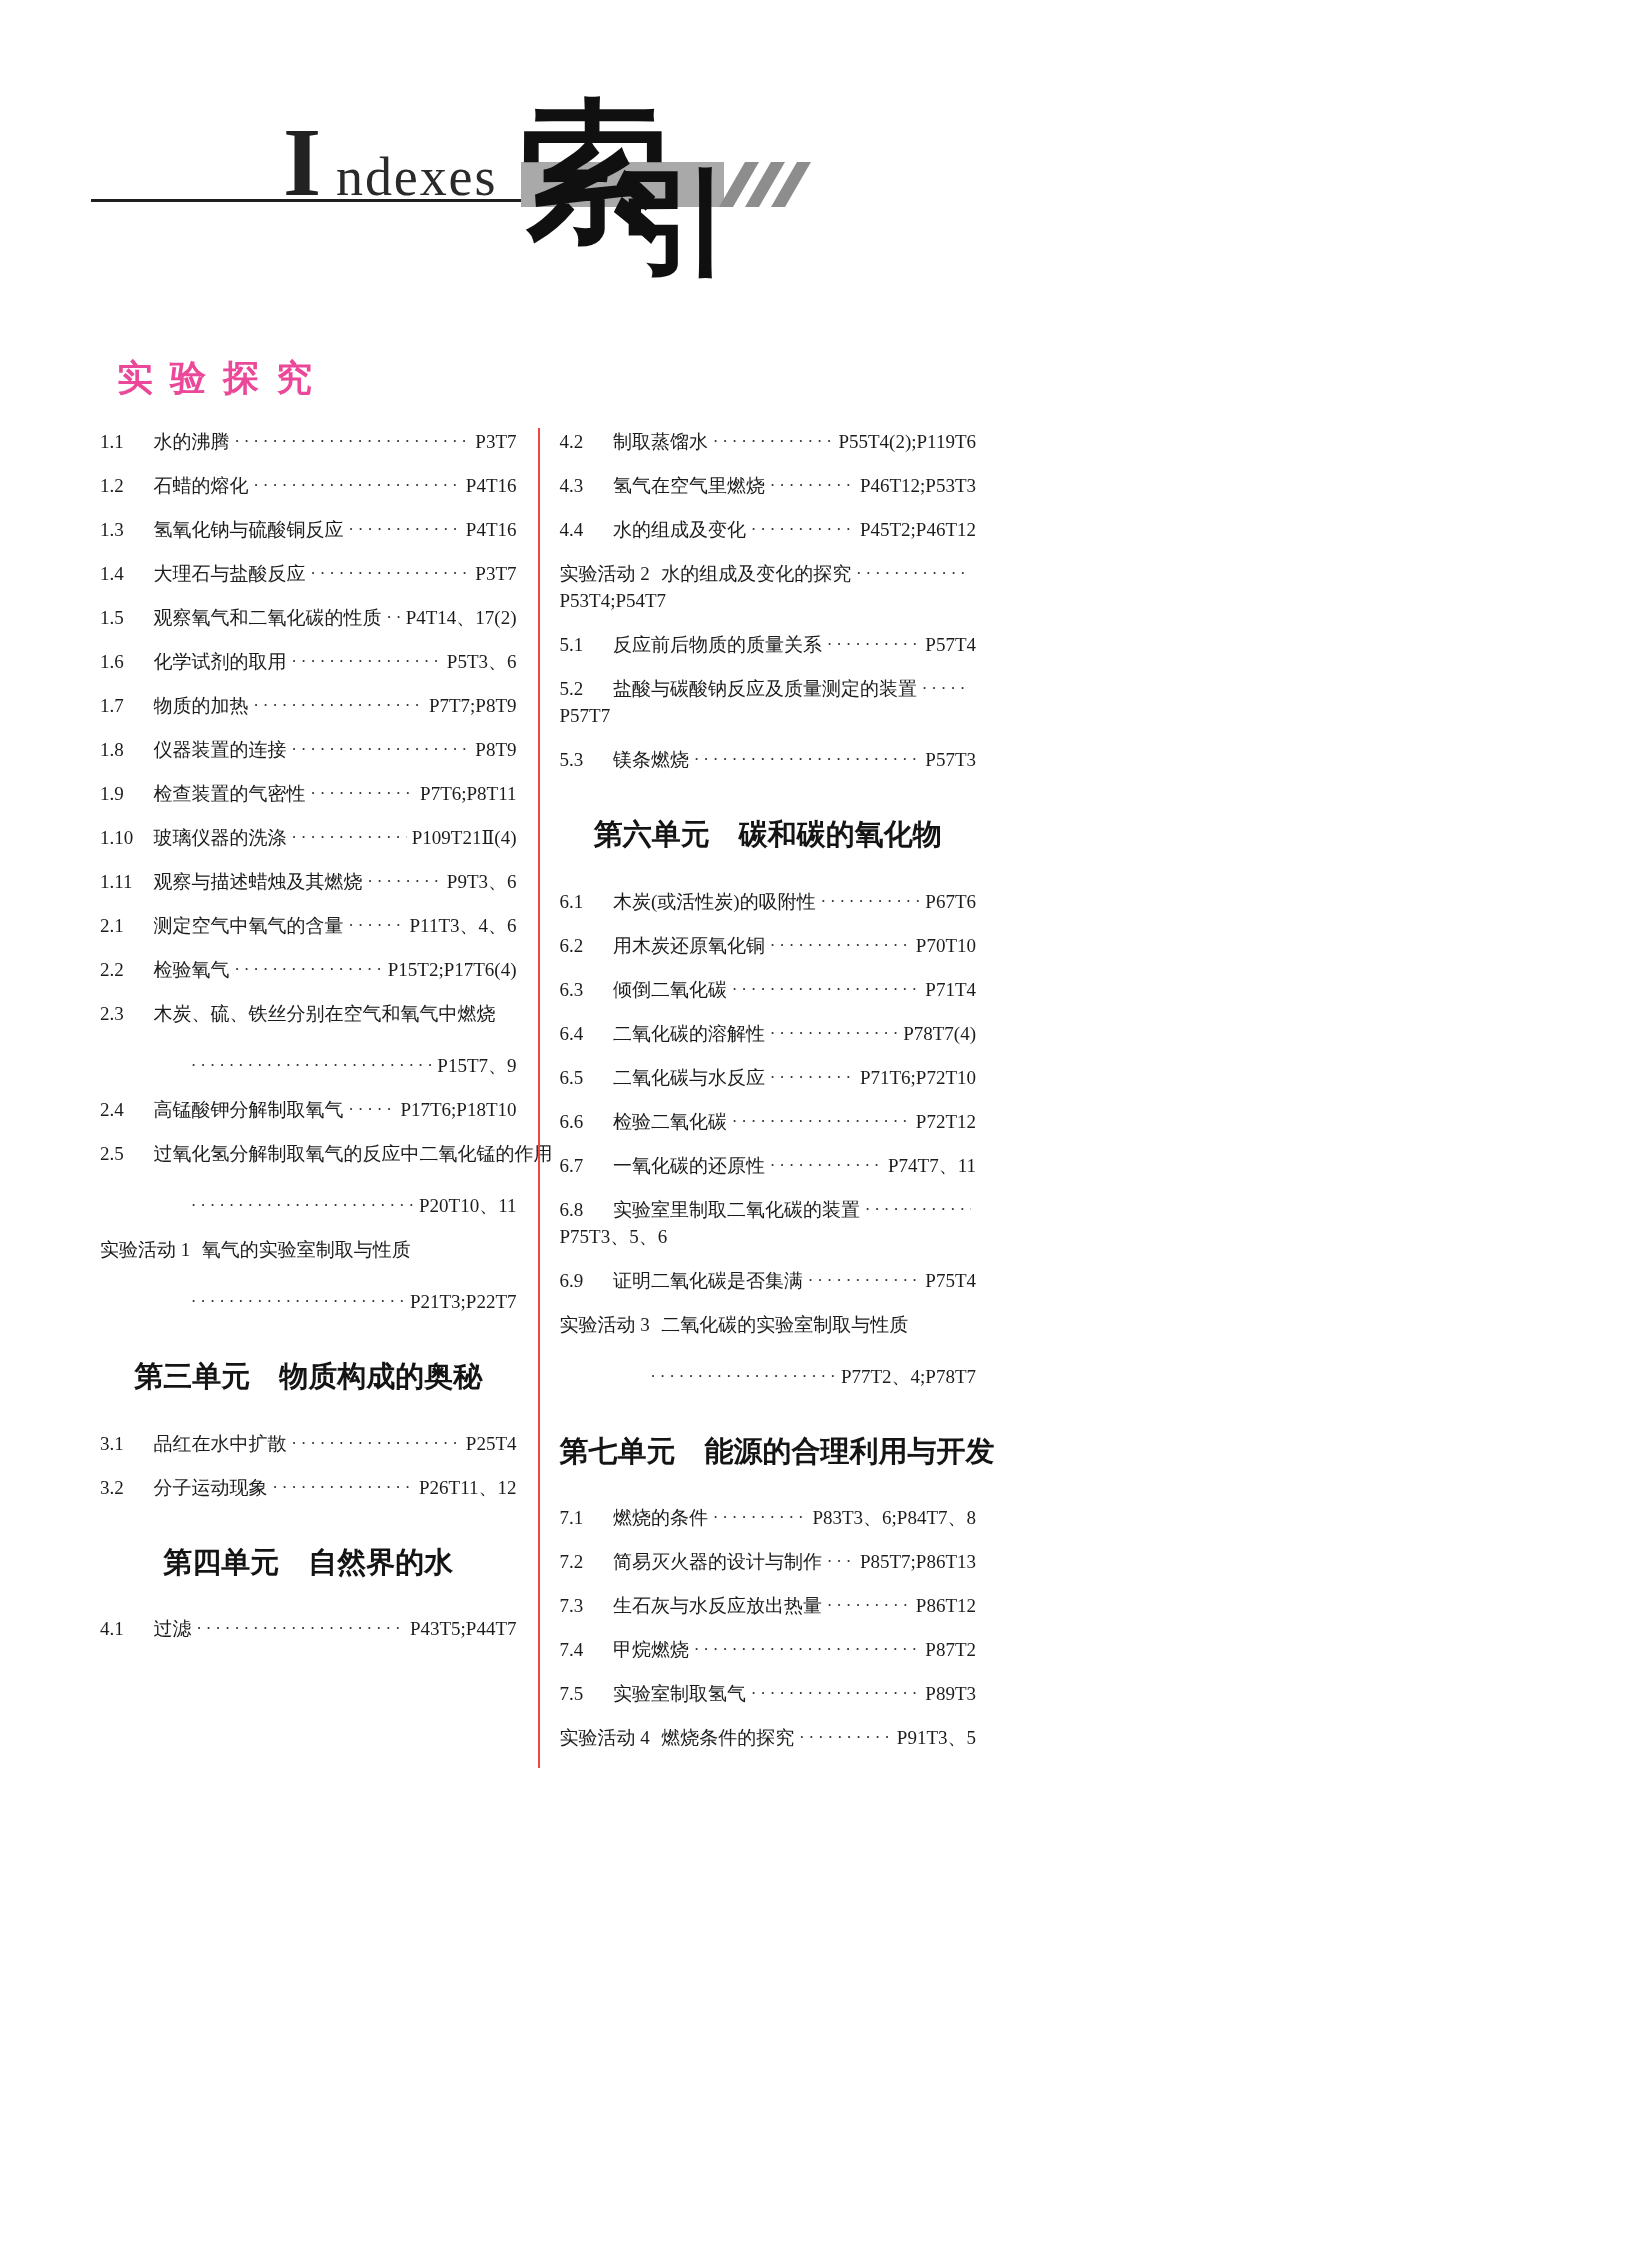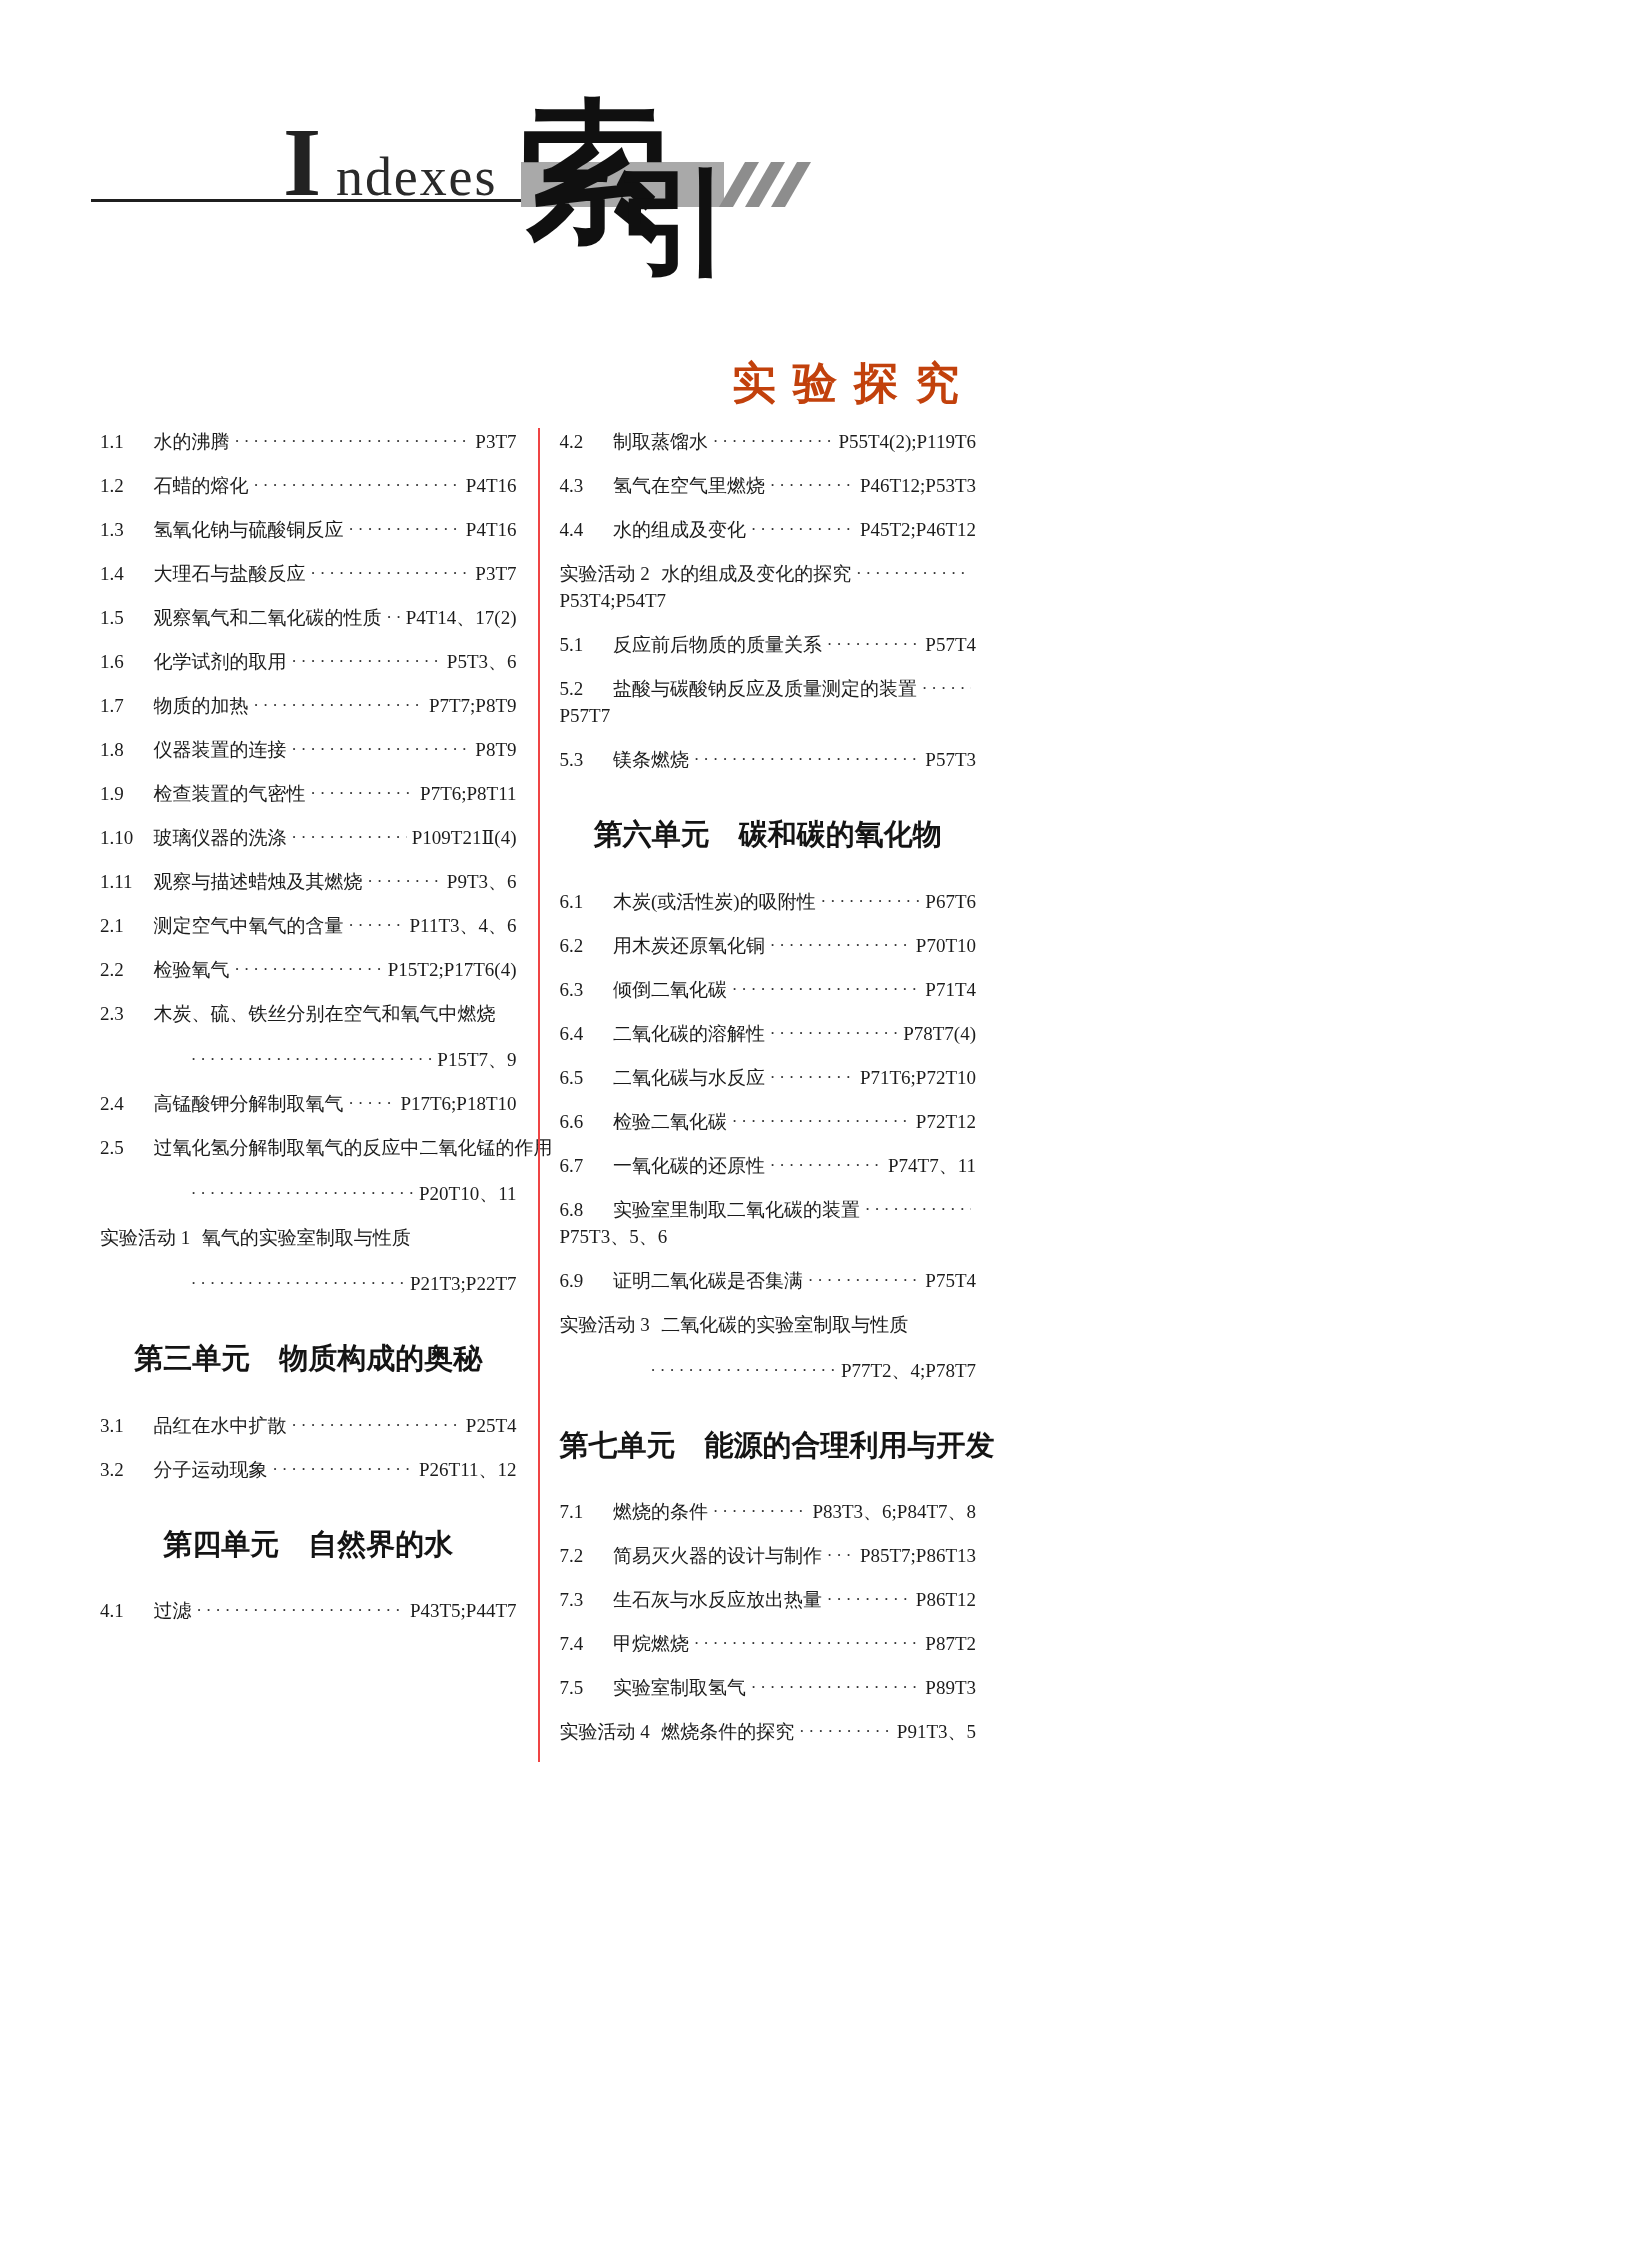--- a/index.html
+++ b/index.html
@@ -34,23 +34,23 @@
     font-size:149px; font-weight:bold; line-height:1; color:#101010; z-index:2;
   }
   .cjk-bottom {
     position:absolute; left:616px; top:163px;
     font-size:119px; font-weight:bold; line-height:1; color:#101010; z-index:2;
   }
 
   
   .main-title {
     position:absolute; top:354px; left:100px; width:876px;
-    text-align:right;
-    font-size:44px; font-weight:bold; letter-spacing:17px; text-indent:17px;
-    color:#c2410c;
+    text-align:left;
+    font-size:36px; font-weight:bold; letter-spacing:17px; text-indent:17px;
+    color:#ec4899;
   }
 
   
   .columns { position:absolute; top:428px; left:100px; width:876px; display:flex; }
   .col { flex:1 1 0; min-width:0; }
   .col-left  { padding-right:21px; }
   .col-right { padding-left:20px; border-left:2px solid #ef4444; }
 
   .unit-title {
     text-align:center;
@@ -76,21 +76,21 @@
     letter-spacing:3.8px; font-size:17px;
     align-self:center;
   }
   .leader::after {
     content:"····································································································································";
   }
   .page-ref { flex:none; }
 
   .entry.wrapped { display:block; }
   .entry.wrapped .line1 { display:flex; align-items:baseline; }
-  .entry.wrapped .line2 { display:flex; align-items:center; padding-left:86px; margin-top:19px; }
+  .entry.wrapped .line2 { display:flex; align-items:center; padding-left:86px; margin-top:25px; }
 </style>
 </head>
 <body>
 
 <div class="page">
 
   <div class="header">
     <div class="rule"></div>
     <span class="word-initial">I</span>
     <span class="word-rest">ndexes</span>

